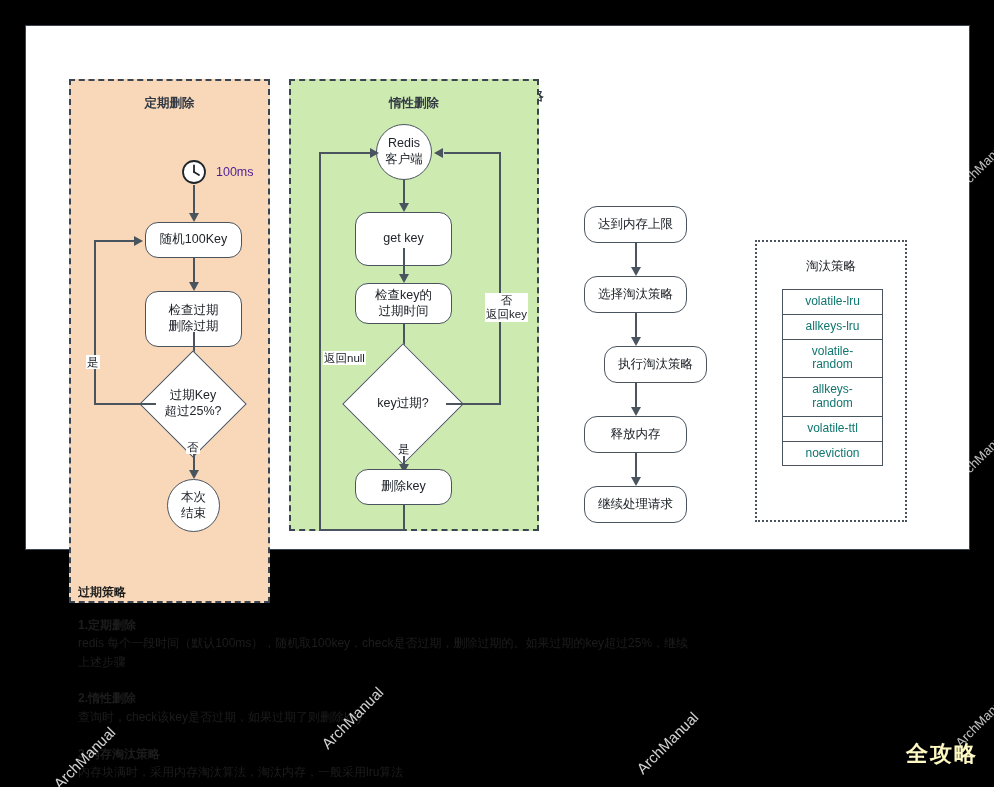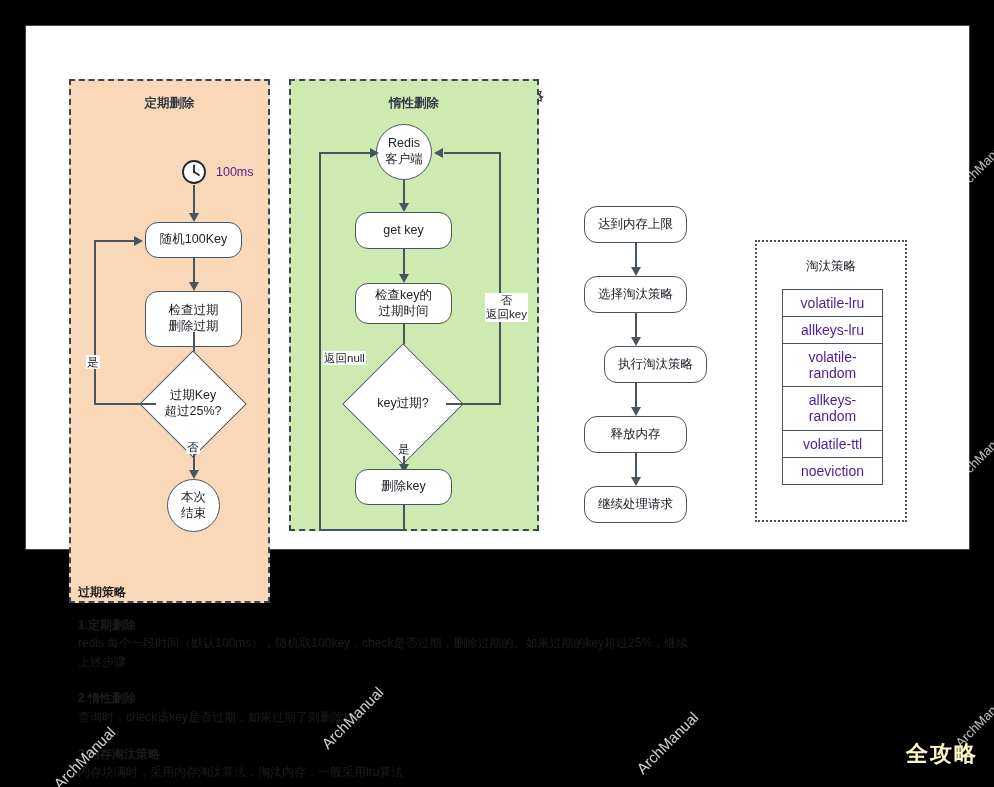--- a/index.html
+++ b/index.html
@@ -107,21 +107,21 @@
     position: absolute; top: 16px; left: 0; width: 100%;
     text-align: center; font-size: 12.5px; color: #20252b;
   }
   #policy-list {
     position: absolute; left: 25px; top: 47px; width: 101px;
     border: 1.6px solid #4a545f;
   }
   .policy-item {
     border-bottom: 1.6px solid #4a545f;
     text-align: center;
-    font-size: 14px; color: #4c1d95;
+    font-size: 12px; color: #0f766e;
     padding: 5px 2px;
     line-height: 1.15;
     white-space: pre-line;
   }
   .policy-item:last-child { border-bottom: none; }
 
   
   #notes {
     position: absolute; left: 78px; top: 583px;
     width: 620px;
@@ -215,21 +215,21 @@
     <div class="panel" id="panel-lazy">
       <div class="panel-title">惰性删除</div>
     </div>
 
     <div class="node circle" style="left:350px; top:98px; width:56px; height:56px;">Redis
 客户端</div>
 
     <div class="ln lv" style="left:377px; top:154px; height:25px;"></div>
     <div class="arrow-d" style="left:372.5px; top:177px;"></div>
 
-    <div class="node rounded" style="left:329px; top:186px; width:97px; height:37px;">get key</div>
+    <div class="node rounded" style="left:329px; top:186px; width:97px; height:54px;">get key</div>
 
     <div class="ln lv" style="left:377px; top:222px; height:28px;"></div>
     <div class="arrow-d" style="left:372.5px; top:248px;"></div>
 
     <div class="node rounded" style="left:329px; top:257px; width:97px; height:41px;">检查key的
 过期时间</div>
 
     <div class="ln lv" style="left:377px; top:298px; height:28px;"></div>
     <div class="arrow-d" style="left:372.5px; top:324px;"></div>
 

